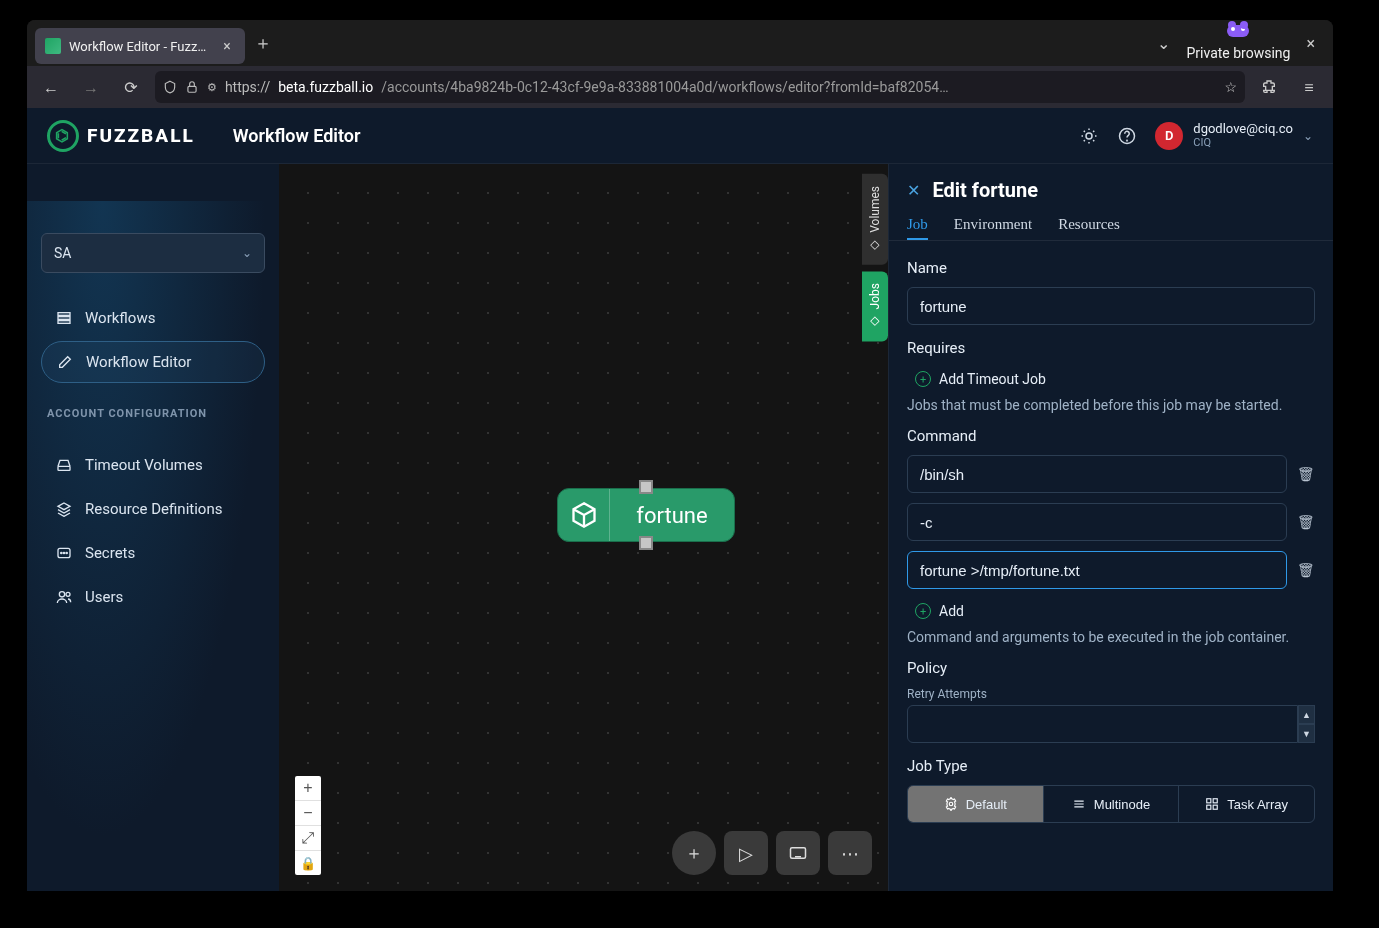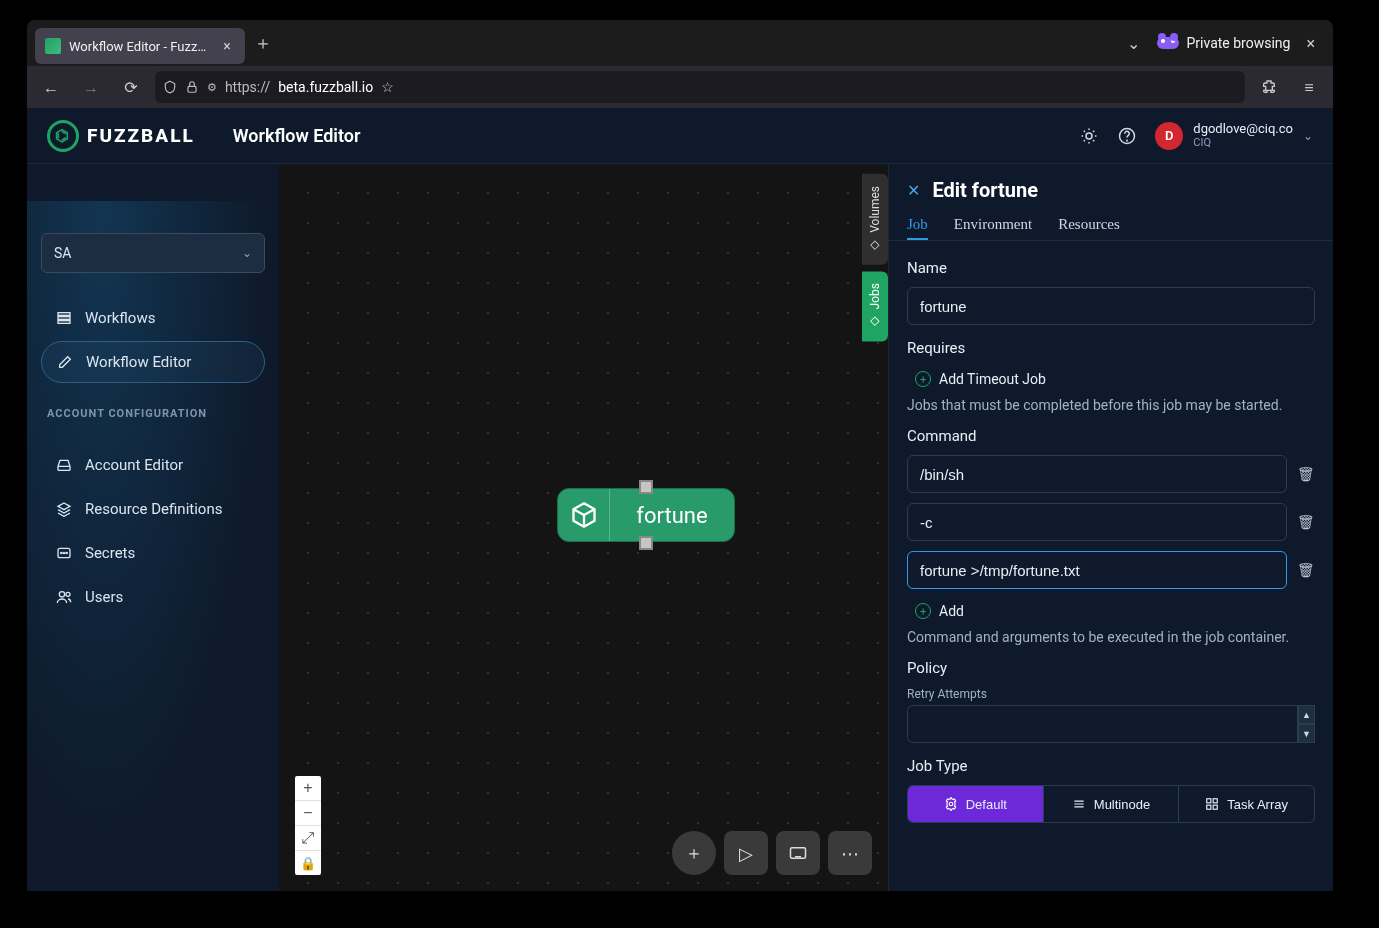--- a/index.html
+++ b/index.html
@@ -39,21 +39,21 @@
   color: #f0f0f0;
   width: 210px;
   gap: 8px;
   margin-top: 6px;
 }
 .tab .favicon { width: 16px; height: 16px; display:inline-block; background: linear-gradient(135deg,#1fa463,#3fb981); border-radius:2px;}
 .tab-title { flex:1; white-space:nowrap; overflow:hidden; text-overflow:ellipsis;}
 .tab-close { width:16px; height:16px; display:flex;align-items:center;justify-content:center; font-size:14px; color:#ccc;}
 .new-tab { width:28px;height:28px;display:flex;align-items:center;justify-content:center;color:#ccc;font-size:18px;margin-left:4px;}
 .tab-strip-right { margin-left:auto; display:flex; align-items:center; gap:16px; padding-right:10px;}
-.pb { display:flex;align-items:center;gap:8px;color:#f0f0f0;font-size:14px;}
+.pb { display:flex;align-items:center;gap:8px;color:#f0f0f0;font-size:14px;flex-direction:column;}
 .pb-mask { width:22px;height:12px;background:#8b5cf6;border-radius:6px;position:relative;}
 .pb-mask::before,.pb-mask::after{content:"";position:absolute;width:8px;height:8px;background:#8b5cf6;border-radius:50%;top:-4px;}
 .pb-mask::before{left:1px;} .pb-mask::after{right:1px;}
 .pb-mask .eyes{position:absolute;left:4px;top:2px;width:14px;display:flex;justify-content:space-between;}
 .pb-mask .eyes span{width:4px;height:4px;background:#fff;border-radius:50%;}
 .win-close{font-size:16px;color:#ccc;}
 
 .toolbar {
   height: 42px;
   background: #2b2a33;
@@ -158,21 +158,21 @@
 .cmd-row .pinput{flex:1;}
 .trash{color:#b8c4d1;font-size:14px;width:18px;text-align:center;}
 .policy-row{display:flex;gap:16px;}
 .policy-col{flex:1;display:flex;flex-direction:column;gap:4px;}
 .psmall{font-size:12px;color:#9fb2c6;}
 .spin-wrap{display:flex;}
 .spin{width:18px;display:flex;flex-direction:column;}
 .spin button{flex:1;background:#1f2f42;border:1px solid #2b3d52;color:#cfd8e3;font-size:9px;padding:0;}
 .jobtype{display:flex;border:1px solid #2b3d52;border-radius:6px;overflow:hidden;}
 .jobtype button{flex:1;height:36px;background:transparent;border:none;color:#e6eef7;font-size:13px;display:flex;align-items:center;justify-content:center;gap:8px;}
-.jobtype button.active{background:#6d28d9;}
+.jobtype button.active{background:#737373;}
 .jobtype button + button{border-left:1px solid #2b3d52;}
 svg{display:block;}
 </style>
 </head>
 <body>
 
 <div class="browser-window">
 
   <div class="tab-strip">
     <div class="tab">
@@ -208,20 +208,21 @@
       </span>
       <span>
         <svg width="14" height="14" viewBox="0 0 24 24" fill="none" stroke="#bbb" stroke-width="2">
             <rect x="5" y="11" width="14" height="10" rx="2"></rect>
             <path d="M8 11V7a4 4 0 018 0v4"></path>
           </svg>
       </span>
       <span style="font-size:11px;">⚙</span>
       <span class="proto">https://</span>
         <span class="host">beta.fuzzball.io</span>
+        <span class="rest">/accounts/4ba9824b-0c12-43cf-9e9a-833881004a0d/workflows/editor?fromId=baf82054…</span>
       <span style="color:#ccc;">☆</span>
     </div>
     <div class="tbtn">
       <svg width="16" height="16" viewBox="0 0 24 24" fill="none" stroke="#ccc" stroke-width="2">
           <path d="M9 3h6v3h3a2 2 0 012 2v3h-3v6h3v1a2 2 0 01-2 2h-3v-3H9v3H6a2 2 0 01-2-2v-1h3v-6H4V8a2 2 0 012-2h3V3z"></path>
         </svg>
     </div>
     <div class="tbtn">≡</div>
   </div>
 
@@ -288,21 +289,21 @@
         </div>
         <div class="nav-section">ACCOUNT CONFIGURATION</div>
         <div class="nav">
           <div class="nav-item">
             <span class="nav-icon">
               <svg width="16" height="16" viewBox="0 0 24 24" fill="none" stroke="#dbe5f0" stroke-width="2">
                   <rect x="3" y="14" width="18" height="6" rx="1"></rect>
                   <path d="M3 14l3-9h12l3 9"></path>
                 </svg>
             </span>
-            <span>Account Editor</span>
+            <span>Timeout Volumes</span>
           </div>
           <div class="nav-item">
             <span class="nav-icon">
               <svg width="16" height="16" viewBox="0 0 24 24" fill="none" stroke="#dbe5f0" stroke-width="2">
                   <path d="M12 3l9 5-9 5-9-5 9-5zM3 13l9 5 9-5M3 18l9 5 9-5"></path>
                 </svg>
             </span>
             <span>Resource Definitions</span>
           </div>
           <div class="nav-item">

